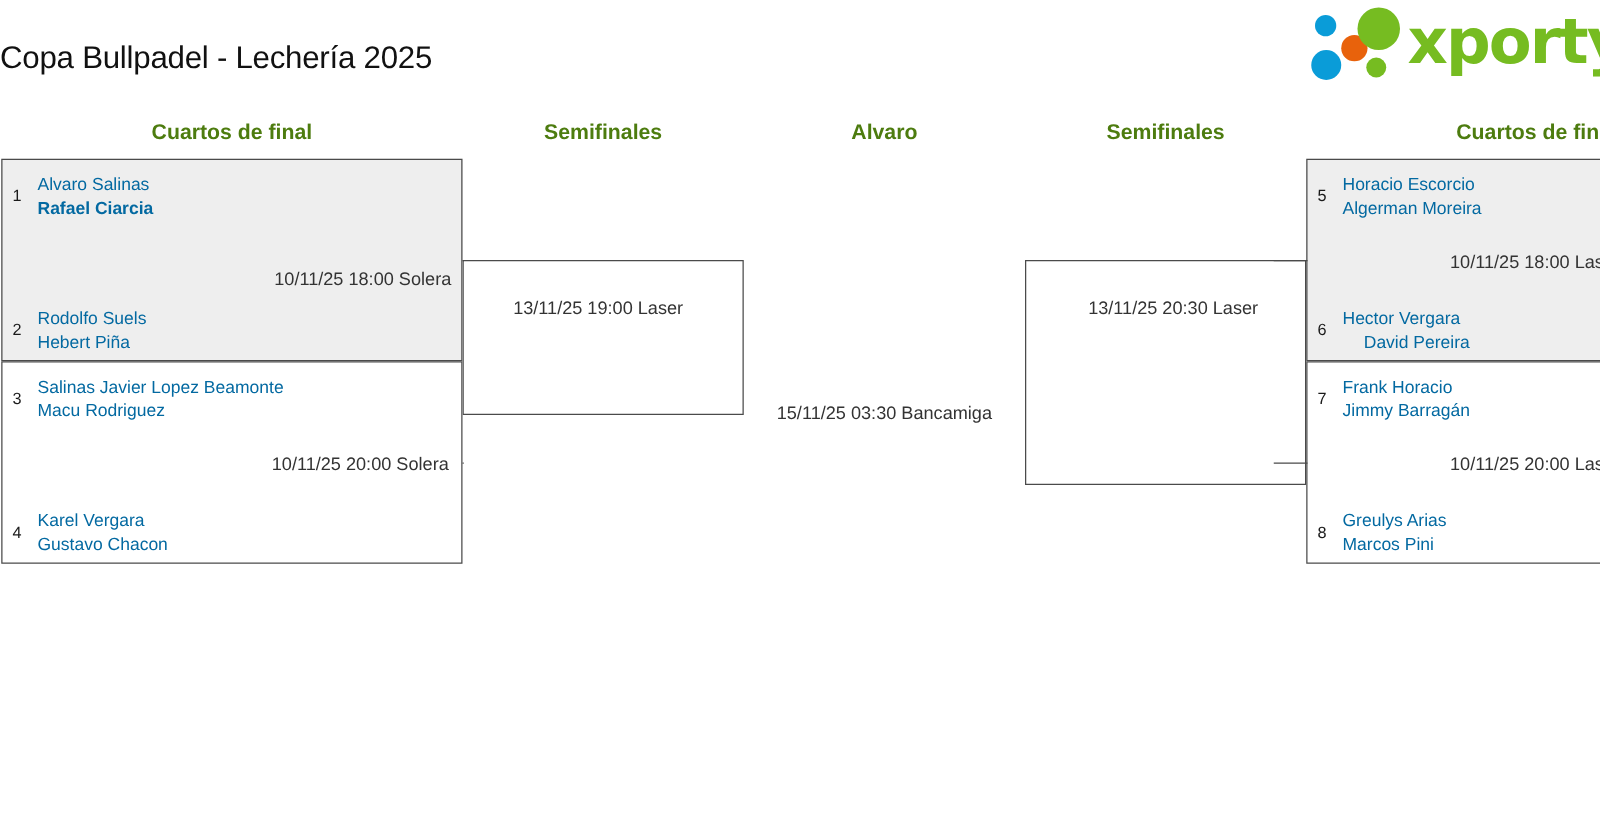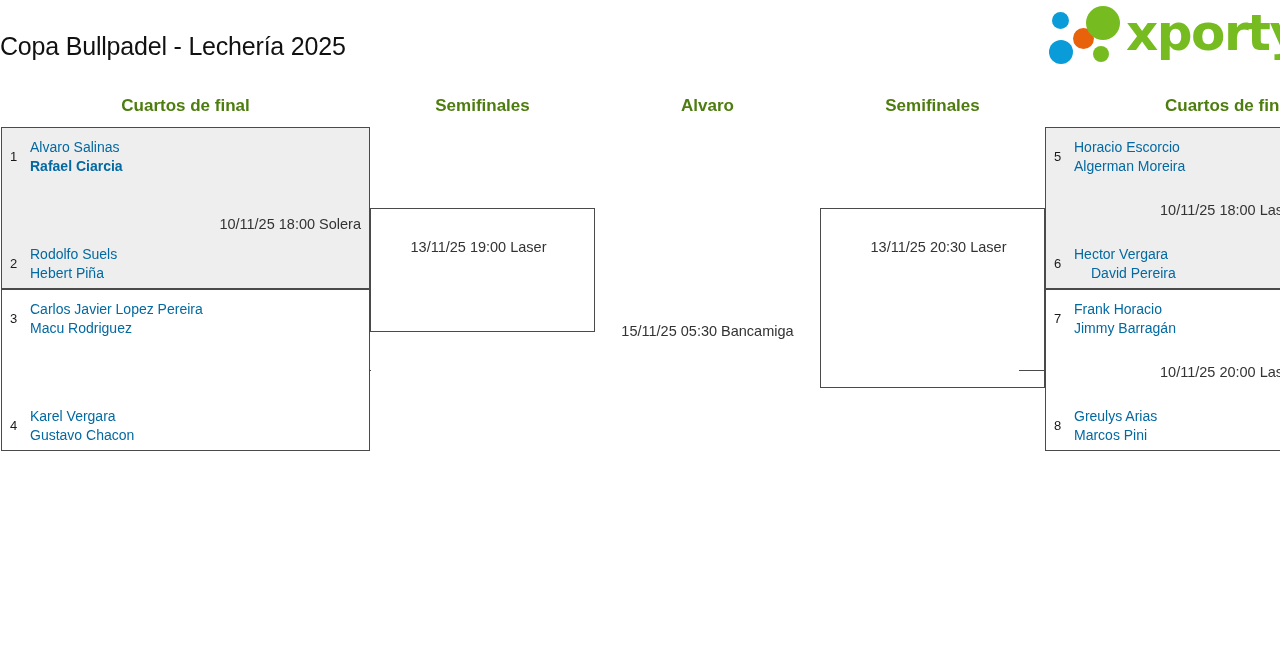--- a/index.html
+++ b/index.html
@@ -137,35 +137,36 @@
 
   <span class="match-time" style="left:0; top:87px; width:359px; text-align:right;">10/11/25 18:00 Solera</span>
 
   <span class="seed" style="left:8px; top:126px;">2</span>
   <span class="team" style="left:28px; top:117px;">Rodolfo Suels</span>
   <span class="team" style="left:28px; top:136px;">Hebert Piña</span>
 </div>
 
 <div class="match-box" style="left:1px; top:289px; width:369px; height:162px;">
   <span class="seed" style="left:8px; top:19px;">3</span>
-  <span class="team" style="left:28px; top:10px;">Carlos Javier Lopez Pereira</span>
+  <span class="team" style="left:28px; top:10px;">Salinas Javier Lopez Beamonte</span>
   <span class="team" style="left:28px; top:29px;">Macu Rodriguez</span>
 
+  <span class="match-time" style="left:0; top:73px; width:357px; text-align:right;">10/11/25 20:00 Solera</span>
 
   <span class="seed" style="left:8px; top:126px;">4</span>
   <span class="team" style="left:28px; top:117px;">Karel Vergara</span>
   <span class="team" style="left:28px; top:136px;">Gustavo Chacon</span>
 </div>
 
 <div class="match-box" style="left:370px; top:208px; width:225px; height:124px;">
   <span class="match-time" style="left:0; top:29px; width:215px; text-align:center;">13/11/25 19:00 Laser</span>
 </div>
 
 <div style="position:absolute; left:595px; top:289px; width:225px; height:0;">
-  <span class="match-time" style="left:0; top:33px; width:225px; text-align:center;">15/11/25 05:30 Bancamiga</span>
+  <span class="match-time" style="left:0; top:33px; width:225px; text-align:center;">15/11/25 03:30 Bancamiga</span>
 </div>
 
 <div class="match-box" style="left:820px; top:208px; width:225px; height:180px;">
   <span class="match-time" style="left:10px; top:29px; width:215px; text-align:center;">13/11/25 20:30 Laser</span>
 </div>
 
 <div class="match-box shaded" style="left:1045px; top:127px; width:369px; height:162px;">
   <span class="seed" style="left:8px; top:19px;">5</span>
   <span class="team" style="left:28px; top:10px;">Horacio Escorcio</span>
   <span class="team" style="left:28px; top:29px;">Algerman Moreira</span>

